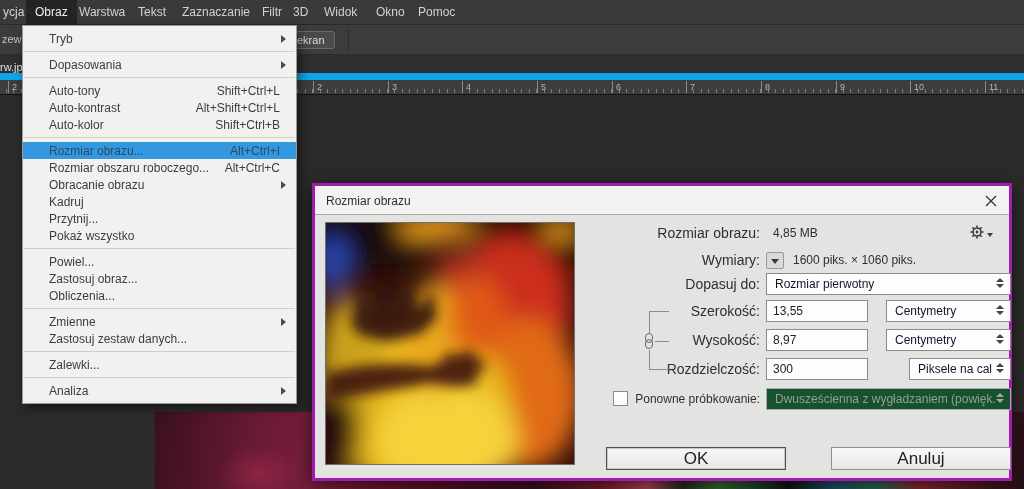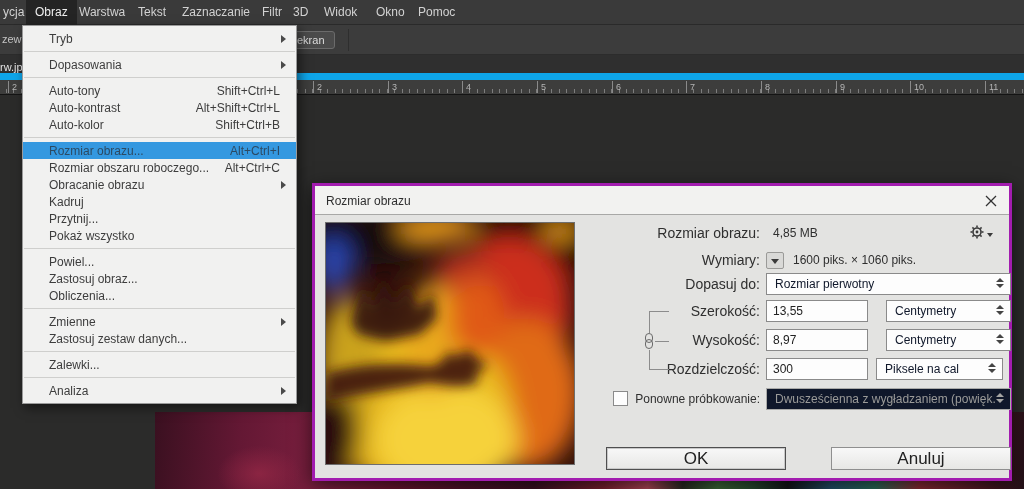--- a/index.html
+++ b/index.html
@@ -77,21 +77,21 @@
     font-family:"Liberation Sans", sans-serif; }
   .combo { position:absolute; height:22px; background:#fdfdfd; border:1px solid #8a8a8a;
     font-size:12px; color:#0f172a; line-height:20px; padding:0 20px 0 8px; overflow:hidden;
     white-space:nowrap; cursor:pointer; }
   .combo .arr { position:absolute; right:6px; top:4px; display:flex; flex-direction:column; gap:2px; }
   .combo .arr i { display:block; width:0; height:0; }
   .combo .arr .up { border-left:4px solid transparent; border-right:4px solid transparent;
     border-bottom:4px solid #444; }
   .combo .arr .dn { border-left:4px solid transparent; border-right:4px solid transparent;
     border-top:4px solid #444; }
-  .combo.disabled { background:#0f172a; border-color:#ababa9; color:#9b9b99; }
+  .combo.disabled { background:#14532d; border-color:#ababa9; color:#9b9b99; }
   .combo.disabled .arr .up { border-bottom-color:#a5a5a3; }
   .combo.disabled .arr .dn { border-top-color:#a5a5a3; }
 
   .dims-btn { position:absolute; left:451px; top:66px; width:18px; height:17px; background:#d9d9d7;
     border:1px solid #9a9a98; border-radius:2px; cursor:pointer; }
   .dims-btn i { position:absolute; left:4px; top:6px; width:0; height:0;
     border-left:4px solid transparent; border-right:4px solid transparent; border-top:5px solid #3a3a3a; }
 
   .gear { position:absolute; right:16px; top:39px; cursor:pointer; display:flex; align-items:center; }
   .gear i { width:0; height:0; border-left:3px solid transparent; border-right:3px solid transparent;
@@ -343,21 +343,21 @@
     <span class="combo" style="left:571px; top:143px; width:125px">
       <span>Centymetry</span>
       <span class="arr">
           <i class="up"></i>
           <i class="dn"></i>
         </span>
     </span>
 
     <span class="row-label" style="top:172px">Rozdzielczość:</span>
     <input class="txt-input" style="top: 172px;" value="300">
-    <span class="combo" style="left:561px; top:172px; width:127px">
+    <span class="combo" style="left:594px; top:172px; width:102px">
       <span>Piksele na cal</span>
       <span class="arr">
           <i class="up"></i>
           <i class="dn"></i>
         </span>
     </span>
 
     <span class="checkbox"></span>
     <span class="resample-label">Ponowne próbkowanie:</span>
     <span class="combo disabled" style="left:451px; top:202px; width:245px">

